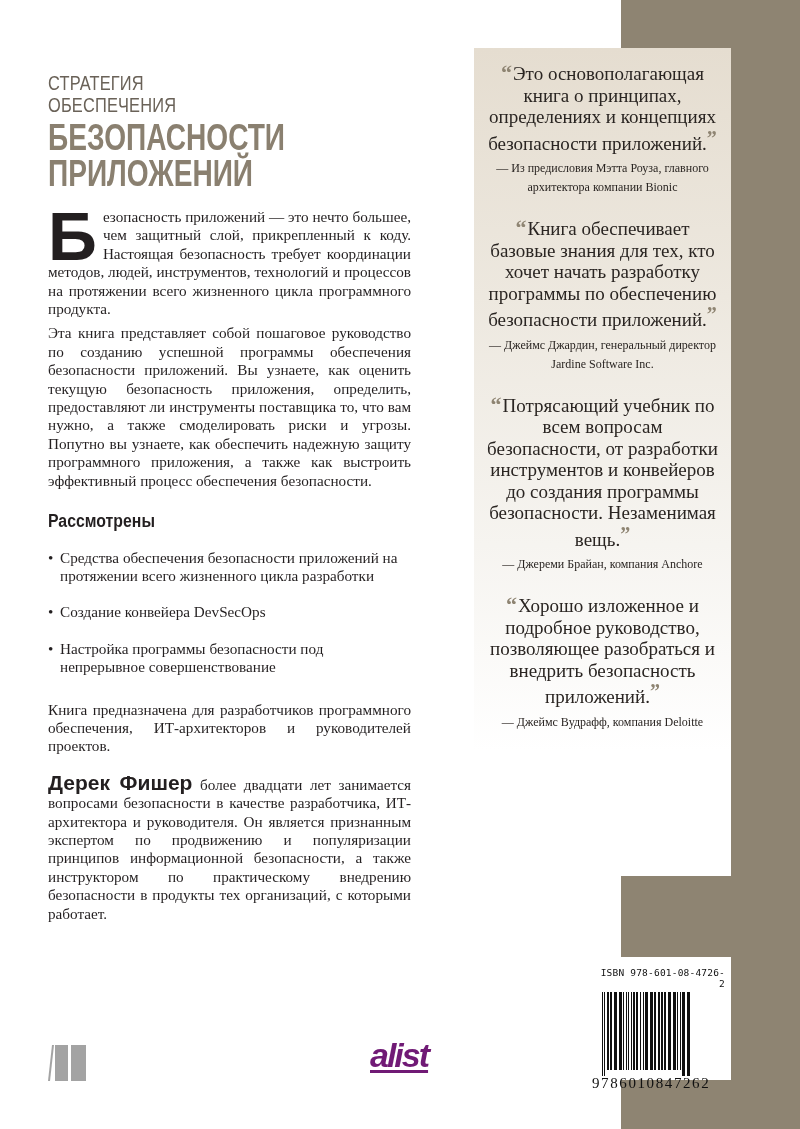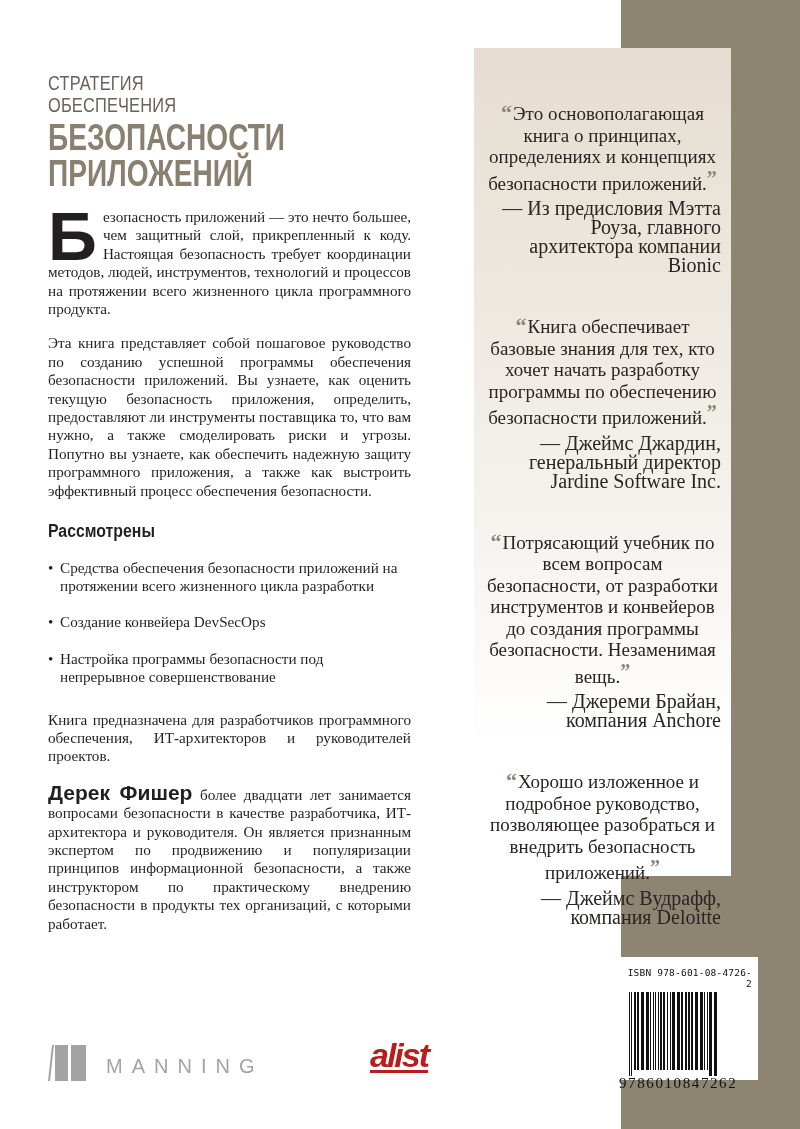--- a/index.html
+++ b/index.html
@@ -7,57 +7,57 @@
     body { position: relative; font-family: "Liberation Serif", "DejaVu Serif", serif; color: #231f20; }
 
     .taupe-band { position: absolute; left: 621px; top: 0; width: 179px; height: 1129px; background: #8e8472; }
 
     .quote-panel {
       position: absolute; left: 474px; top: 48px; width: 257px; height: 828px;
       background: linear-gradient(to bottom, #e5ddd0 0%, #ede8df 30%, #f6f4f0 60%, #ffffff 85%, #ffffff 100%);
       padding: 14px 10px 0 10px;
       text-align: center;
     }
-    .quote { margin-bottom: 20px; margin-top: 40px; }
+    .quote { margin-bottom: 20px; }
     .quote-text { font-size: 19px; line-height: 21.5px; color: #2a2522; }
     .qmark { color: #8e8472; font-weight: bold; font-size: 22px; }
     .qmark.open { margin-right: 1px; }
     .qmark.close { vertical-align: 5px; font-size: 20px; }
-    .quote-attr { font-size: 20px; line-height: 19px; margin-top: 5px; color: #2a2522; text-align: right; }
+    .quote-attr { font-size: 12px; line-height: 19px; margin-top: 5px; color: #2a2522; }
 
     .title-block { position: absolute; left: 48px; top: 72px; }
     .title-light { font-family: "Liberation Sans", "DejaVu Sans", sans-serif; font-size: 20px; line-height: 22px;
       color: #6a6258; transform: scaleX(0.82); transform-origin: left; letter-spacing: 0.2px; }
     .title-bold { font-family: "Liberation Sans", "DejaVu Sans", sans-serif; font-weight: bold; font-size: 36px; line-height: 36px;
       color: #8a8070; transform: scaleX(0.78); transform-origin: left; margin-top: 4px; }
     .title-bold + .title-bold { margin-top: 0; }
 
     .main-col { position: absolute; left: 48px; top: 208px; width: 363px; font-size: 15.2px; line-height: 18.4px; color: #231f20; }
     .para { text-align: justify; }
-    .para + .para { margin-top: 16px; font-family: Liberation Serif, serif; }
+    .para + .para { margin-top: 6px; font-family: Liberation Serif, serif; }
     .dropcap { float: left; font-family: "Liberation Sans", "DejaVu Sans", sans-serif; font-weight: bold; font-size: 68px; line-height: 52px;
       margin: 2px 6px 0 0; color: #231f20; height: 52px; }
     .section-heading { font-family: "Liberation Sans", "DejaVu Sans", sans-serif; font-weight: bold; font-size: 18px;
       margin-top: 22px; margin-bottom: 6px; color: #231f20; transform: scaleX(0.88); transform-origin: left; }
     ul.topics { list-style: none; }
     ul.topics li { position: relative; padding-left: 12px; margin-bottom: 6px; margin-top: 18px; }
     ul.topics li::before { content: "•"; position: absolute; left: 0; top: 0; }
     .spacer { height: 18px; }
     .author-name { font-family: "Liberation Sans", "DejaVu Sans", sans-serif; font-weight: bold; font-size: 21px; }
 
-    .barcode-box { position: absolute; left: 592px; top: 957px; width: 139px; height: 123px; background: #ffffff; padding: 10px 6px 0 8px; margin-left: 27px; }
+    .barcode-box { position: absolute; left: 592px; top: 957px; width: 139px; height: 123px; background: #ffffff; padding: 10px 6px 0 8px; }
     .isbn-text { font-family: "DejaVu Sans Mono", "Liberation Mono", monospace; font-size: 9.5px; letter-spacing: 0.2px; color: #111; text-align: right; }
     .barcode-svg { display: block; margin-top: 3px; }
     .barcode-digits { font-family: Liberation Serif, serif; font-size: 15px; letter-spacing: 1.6px; color: #111; margin-top: -1px; margin-left: -8px; }
 
     .manning-logo { position: absolute; left: 48px; top: 1045px; display: flex; align-items: center; }
     .manning-mark { width: 38px; height: 36px; }
     .manning-word { font-family: "Liberation Sans", "DejaVu Sans", sans-serif; font-size: 20px; letter-spacing: 9px; color: #a3a3a3; margin-left: 20px; margin-top: 6px; }
     .alist-logo { position: absolute; left: 370px; top: 1036px; font-family: "Liberation Sans", "DejaVu Sans", sans-serif; font-style: italic; font-weight: bold;
-      font-size: 34px; color: #b91c1c; letter-spacing: -2px; text-decoration: underline; text-decoration-thickness: 3px; text-underline-offset: 3px; text-align: center; }
+      font-size: 34px; color: #701a75; letter-spacing: -2px; text-decoration: underline; text-decoration-thickness: 3px; text-underline-offset: 3px; text-align: center; }
   </style>
 </head>
 <body>
 
 <div class="taupe-band"></div>
 
 <div class="title-block">
   <div class="title-light">СТРАТЕГИЯ</div>
   <div class="title-light">ОБЕСПЕЧЕНИЯ</div>
   <div class="title-bold">БЕЗОПАСНОСТИ</div>
@@ -138,16 +138,15 @@
   <div class="barcode-digits">9786010847262</div>
 </div>
 
 <div class="manning-logo">
   <svg class="manning-mark" viewBox="0 0 38 36">
     <polygon points="0,36 4,0 6,0 2,36" fill="#a3a3a3"></polygon>
     <rect x="7" y="0" width="13" height="36" fill="#a3a3a3"></rect>
     <polygon points="20,0 24,0 24,36 20,36" fill="#ffffff"></polygon>
     <rect x="23" y="0" width="15" height="36" fill="#a3a3a3"></rect>
   </svg>
-  <span class="manning-word">MANNING</span>
 </div>
 
 <div class="alist-logo">alist</div>
 
 </body></html>

